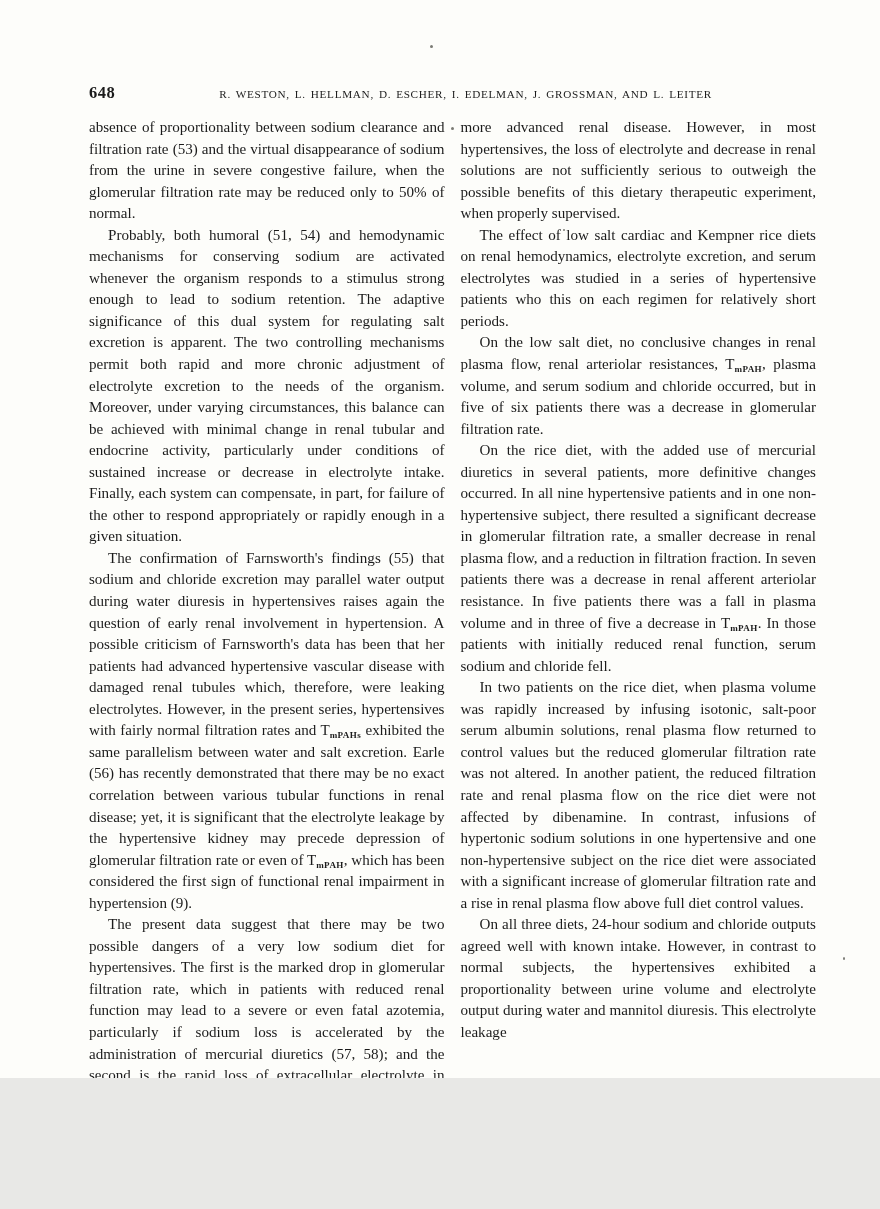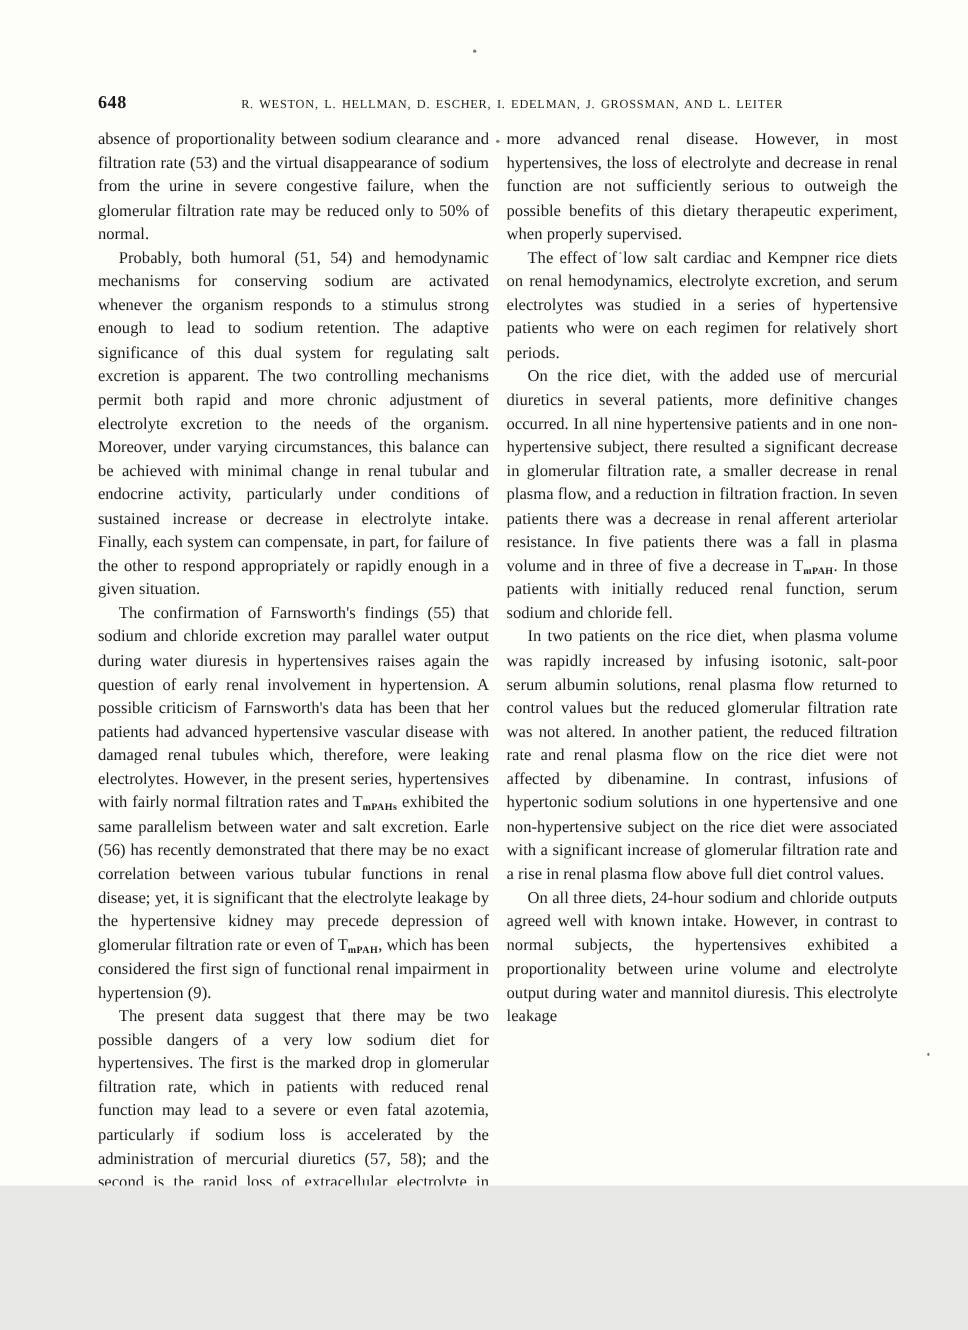--- a/index.html
+++ b/index.html
@@ -102,21 +102,22 @@
   <div class="columns">
 
     <div class="col">
       <p class="no-indent">absence of proportionality between sodium clearance and filtration rate (53) and the virtual disappearance of sodium from the urine in severe congestive failure, when the glomerular filtration rate may be reduced only to 50% of normal.</p>
       <p>Probably, both humoral (51, 54) and hemodynamic mechanisms for conserving sodium are activated whenever the organism responds to a stimulus strong enough to lead to sodium retention.  The adaptive significance of this dual system for regulating salt excretion is apparent.  The two controlling mechanisms permit both rapid and more chronic adjustment of electrolyte excretion to the needs of the organism.  Moreover, under varying circumstances, this balance can be achieved with minimal change in renal tubular and endocrine activity, particularly under conditions of sustained increase or decrease in electrolyte intake.  Finally, each system can compensate, in part, for failure of the other to respond appropriately or rapidly enough in a given situation.</p>
       <p>The confirmation of Farnsworth's findings (55) that sodium and chloride excretion may parallel water output during water diuresis in hypertensives raises again the question of early renal involvement in hypertension.  A possible criticism of Farnsworth's data has been that her patients had advanced hypertensive vascular disease with damaged renal tubules which, therefore, were leaking electrolytes.  However, in the present series, hypertensives with fairly normal filtration rates and T<sub class="tm">mPAHs</sub> exhibited the same parallelism between water and salt excretion.  Earle (56) has recently demonstrated that there may be no exact correlation between various tubular functions in renal disease; yet, it is significant that the electrolyte leakage by the hypertensive kidney may precede depression of glomerular filtration rate or even of T<sub class="tm">mPAH</sub>, which has been considered the first sign of functional renal impairment in hypertension (9).</p>
       <p class="cont-end">The present data suggest that there may be two possible dangers of a very low sodium diet for hypertensives.  The first is the marked drop in glomerular filtration rate, which in patients with reduced renal function may lead to a severe or even fatal azotemia, particularly if sodium loss is accelerated by the administration of mercurial diuretics (57, 58); and the second is the rapid loss of extracellular electrolyte in hypertensives with</p>
     </div>
 
     <div class="col">
-      <p class="no-indent">more advanced renal disease.  However, in most hypertensives, the loss of electrolyte and decrease in renal function are not sufficiently serious to outweigh the possible benefits of this dietary therapeutic experiment, when properly supervised.</p>
-      <p>The effect of low salt cardiac and Kempner rice diets on renal hemodynamics, electrolyte excretion, and serum electrolytes was studied in a series of hypertensive patients who were on each regimen for relatively short periods.</p>
+      <p class="no-indent">more advanced renal disease.  However, in most hypertensives, the loss of electrolyte and decrease in renal solutions are not sufficiently serious to outweigh the possible benefits of this dietary therapeutic experiment, when properly supervised.</p>
+      <p>The effect of low salt cardiac and Kempner rice diets on renal hemodynamics, electrolyte excretion, and serum electrolytes was studied in a series of hypertensive patients who this on each regimen for relatively short periods.</p>
+      <p>On the low salt diet, no conclusive changes in renal plasma flow, renal arteriolar resistances, T<sub class="tm">mPAH</sub>, plasma volume, and serum sodium and chloride occurred, but in five of six patients there was a decrease in glomerular filtration rate.</p>
       <p>On the rice diet, with the added use of mercurial diuretics in several patients, more definitive changes occurred.  In all nine hypertensive patients and in one non-hypertensive subject, there resulted a significant decrease in glomerular filtration rate, a smaller decrease in renal plasma flow, and a reduction in filtration fraction.  In seven patients there was a decrease in renal afferent arteriolar resistance.  In five patients there was a fall in plasma volume and in three of five a decrease in T<sub class="tm">mPAH</sub>.  In those patients with initially reduced renal function, serum sodium and chloride fell.</p>
       <p>In two patients on the rice diet, when plasma volume was rapidly increased by infusing isotonic, salt-poor serum albumin solutions, renal plasma flow returned to control values but the reduced glomerular filtration rate was not altered.  In another patient, the reduced filtration rate and renal plasma flow on the rice diet were not affected by dibenamine.  In contrast, infusions of hypertonic sodium solutions in one hypertensive and one non-hypertensive subject on the rice diet were associated with a significant increase of glomerular filtration rate and a rise in renal plasma flow above full diet control values.</p>
       <p class="cont-end">On all three diets, 24-hour sodium and chloride outputs agreed well with known intake.  However, in contrast to normal subjects, the hypertensives exhibited a proportionality between urine volume and electrolyte output during water and mannitol diuresis.  This electrolyte leakage</p>
     </div>
 
   </div>
 </div>
 
 </body></html>

